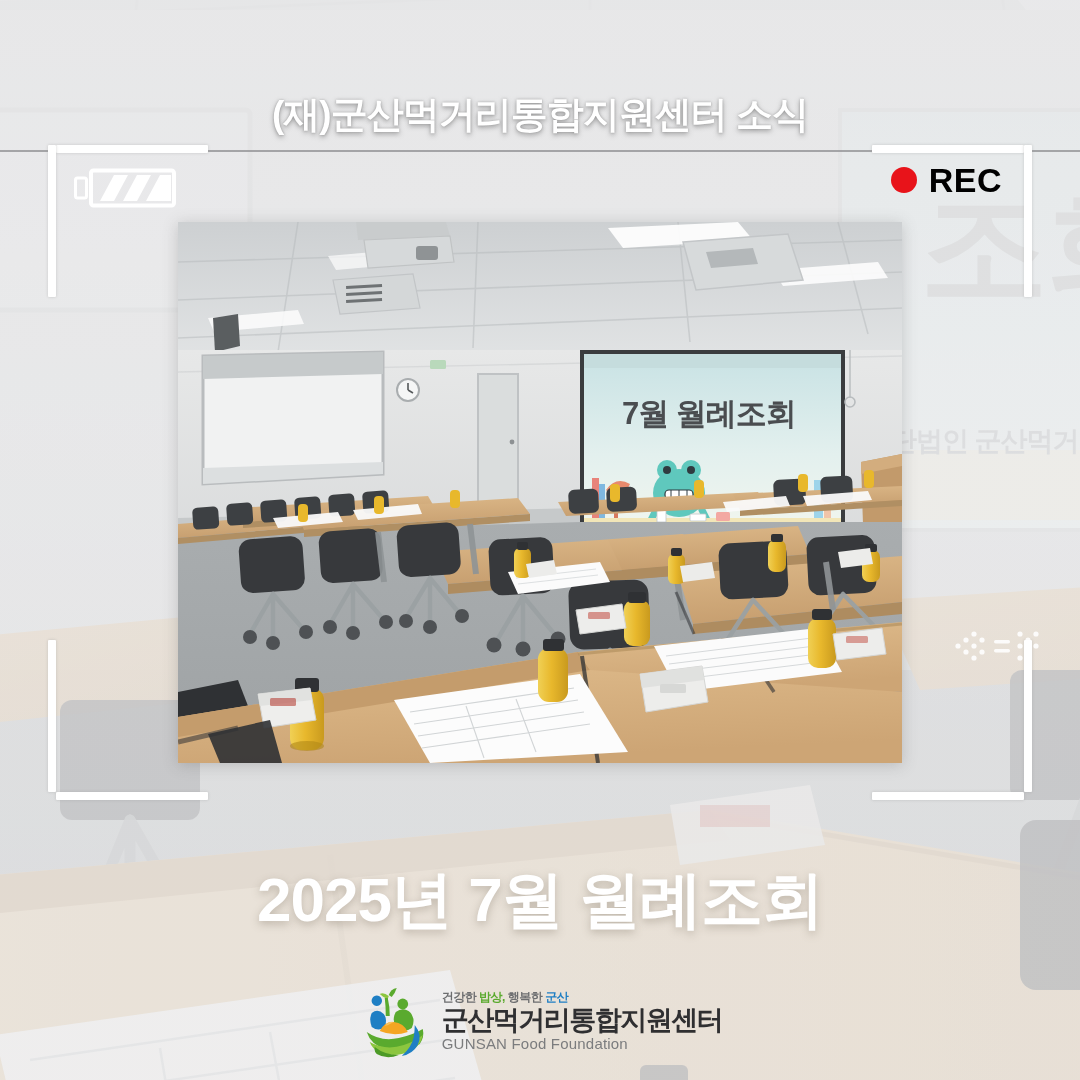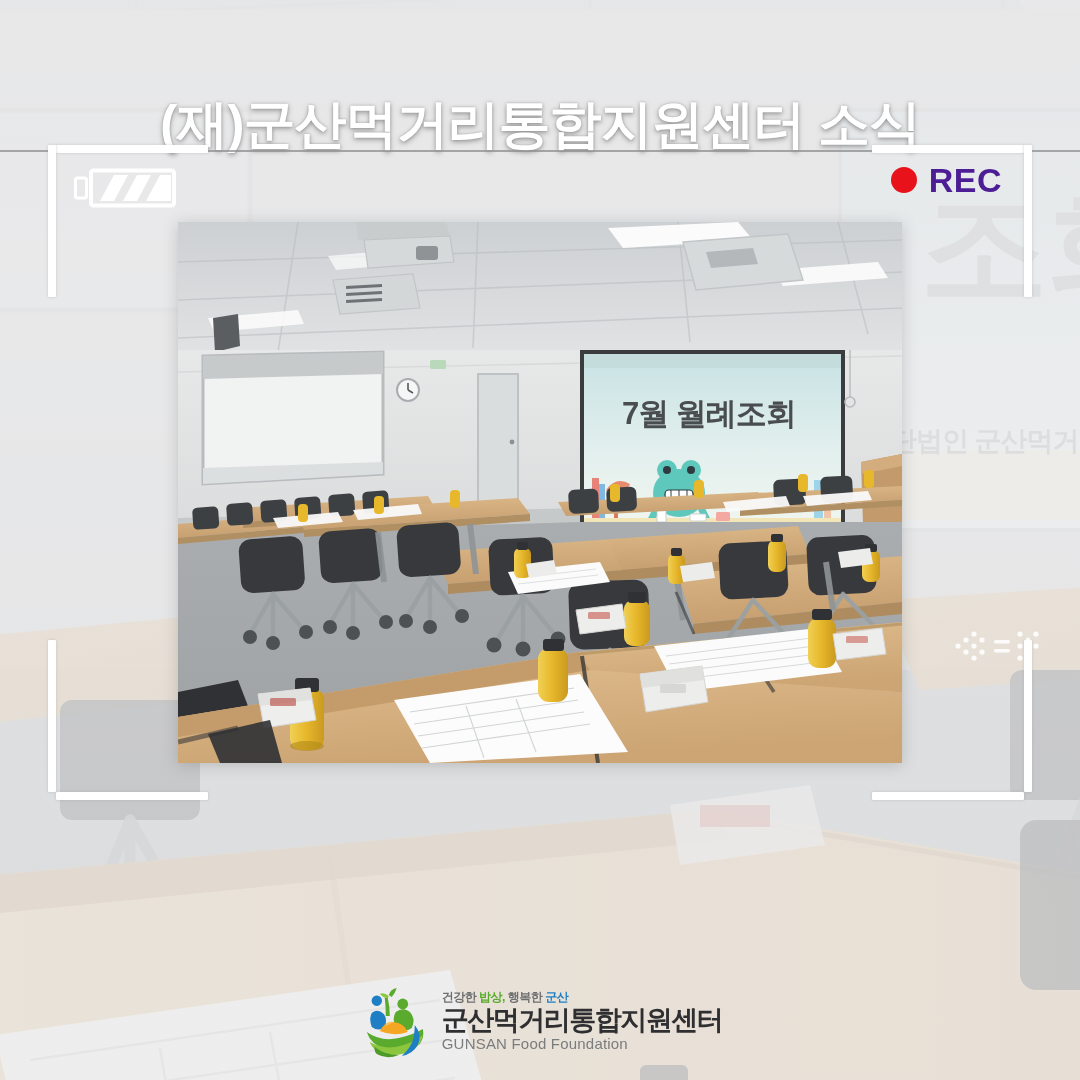--- a/index.html
+++ b/index.html
@@ -27,21 +27,21 @@
   }
   .bg-wash2 {
     position:absolute; inset:0;
     background:linear-gradient(180deg,rgba(226,226,227,0.40) 0%,rgba(226,226,227,0.10) 40%,rgba(226,226,227,0.12) 100%);
   }
 
   
   .header-title {
     position:absolute; left:0; right:0; top:90px;
     text-align:center;
-    font-size:52px;
+    font-size:37px;
     font-weight:bold;
     letter-spacing:-1px;
     color:#ffffff;
     text-shadow:0 2px 5px rgba(90,90,90,0.55), 0 0 2px rgba(120,120,120,0.5);
     white-space:nowrap;
   }
   .divider {
     position:absolute; left:0; top:150px; width:1080px; height:2px;
     background:#8d8e90; opacity:.75;
   }
@@ -73,21 +73,21 @@
 
   
   .battery { position:absolute; left:74px; top:168px; width:102px; height:40px; }
 
   
   .rec {
     position:absolute; right:78px; top:163px;
     display:flex; align-items:center; gap:12px;
   }
   .rec-dot { width:26px; height:26px; border-radius:50%; background:#e8131a; }
-  .rec-text { font-size:34px; font-weight:bold; color:#4c1d95; letter-spacing:0.5px; line-height:1; }
+  .rec-text { font-size:34px; font-weight:bold; color:#000000; letter-spacing:0.5px; line-height:1; }
 
   
   .dots { position:absolute; left:952px; top:628px; width:92px; height:36px; }
 
   
   .photo-frame {
     position:absolute; left:178px; top:222px; width:724px; height:541px;
     overflow:hidden;
     box-shadow:0 2px 14px rgba(80,80,80,.25);
     background:#3b82f6;
@@ -702,20 +702,21 @@
         <polygon points="348,342 376,338 379,352 351,356"></polygon>
       </g>
 
       <g stroke="#2f3134" stroke-width="5" fill="none" opacity=".55">
         <path d="M0 520 L60 506"></path>
       </g>
       <polygon points="30,512 92,498 104,541 42,541" fill="#2f3134" opacity=".9"></polygon>
     </svg>
   </div>
 
+  <div class="headline">2025년 7월 월례조회</div>
 
   <div class="logo-lockup">
     <svg class="logo-mark" viewBox="0 0 74 74">
 
       <path d="M19 21 a5.2 5.2 0 1 1 0.1 0 Z" fill="#1f7fc4"></path>
       <path d="M14 28 q6 -5 12 1 q4 5 1 13 q-6 5 -13 0 q-3 -8 0 -14 Z" fill="#1f7fc4"></path>
 
       <circle cx="45" cy="19" r="5.4" fill="#5aaa2e"></circle>
       <path d="M38 27 q8 -6 15 1 q5 7 1 15 q-8 6 -16 0 q-4 -9 0 -16 Z" fill="#5aaa2e"></path>
 

